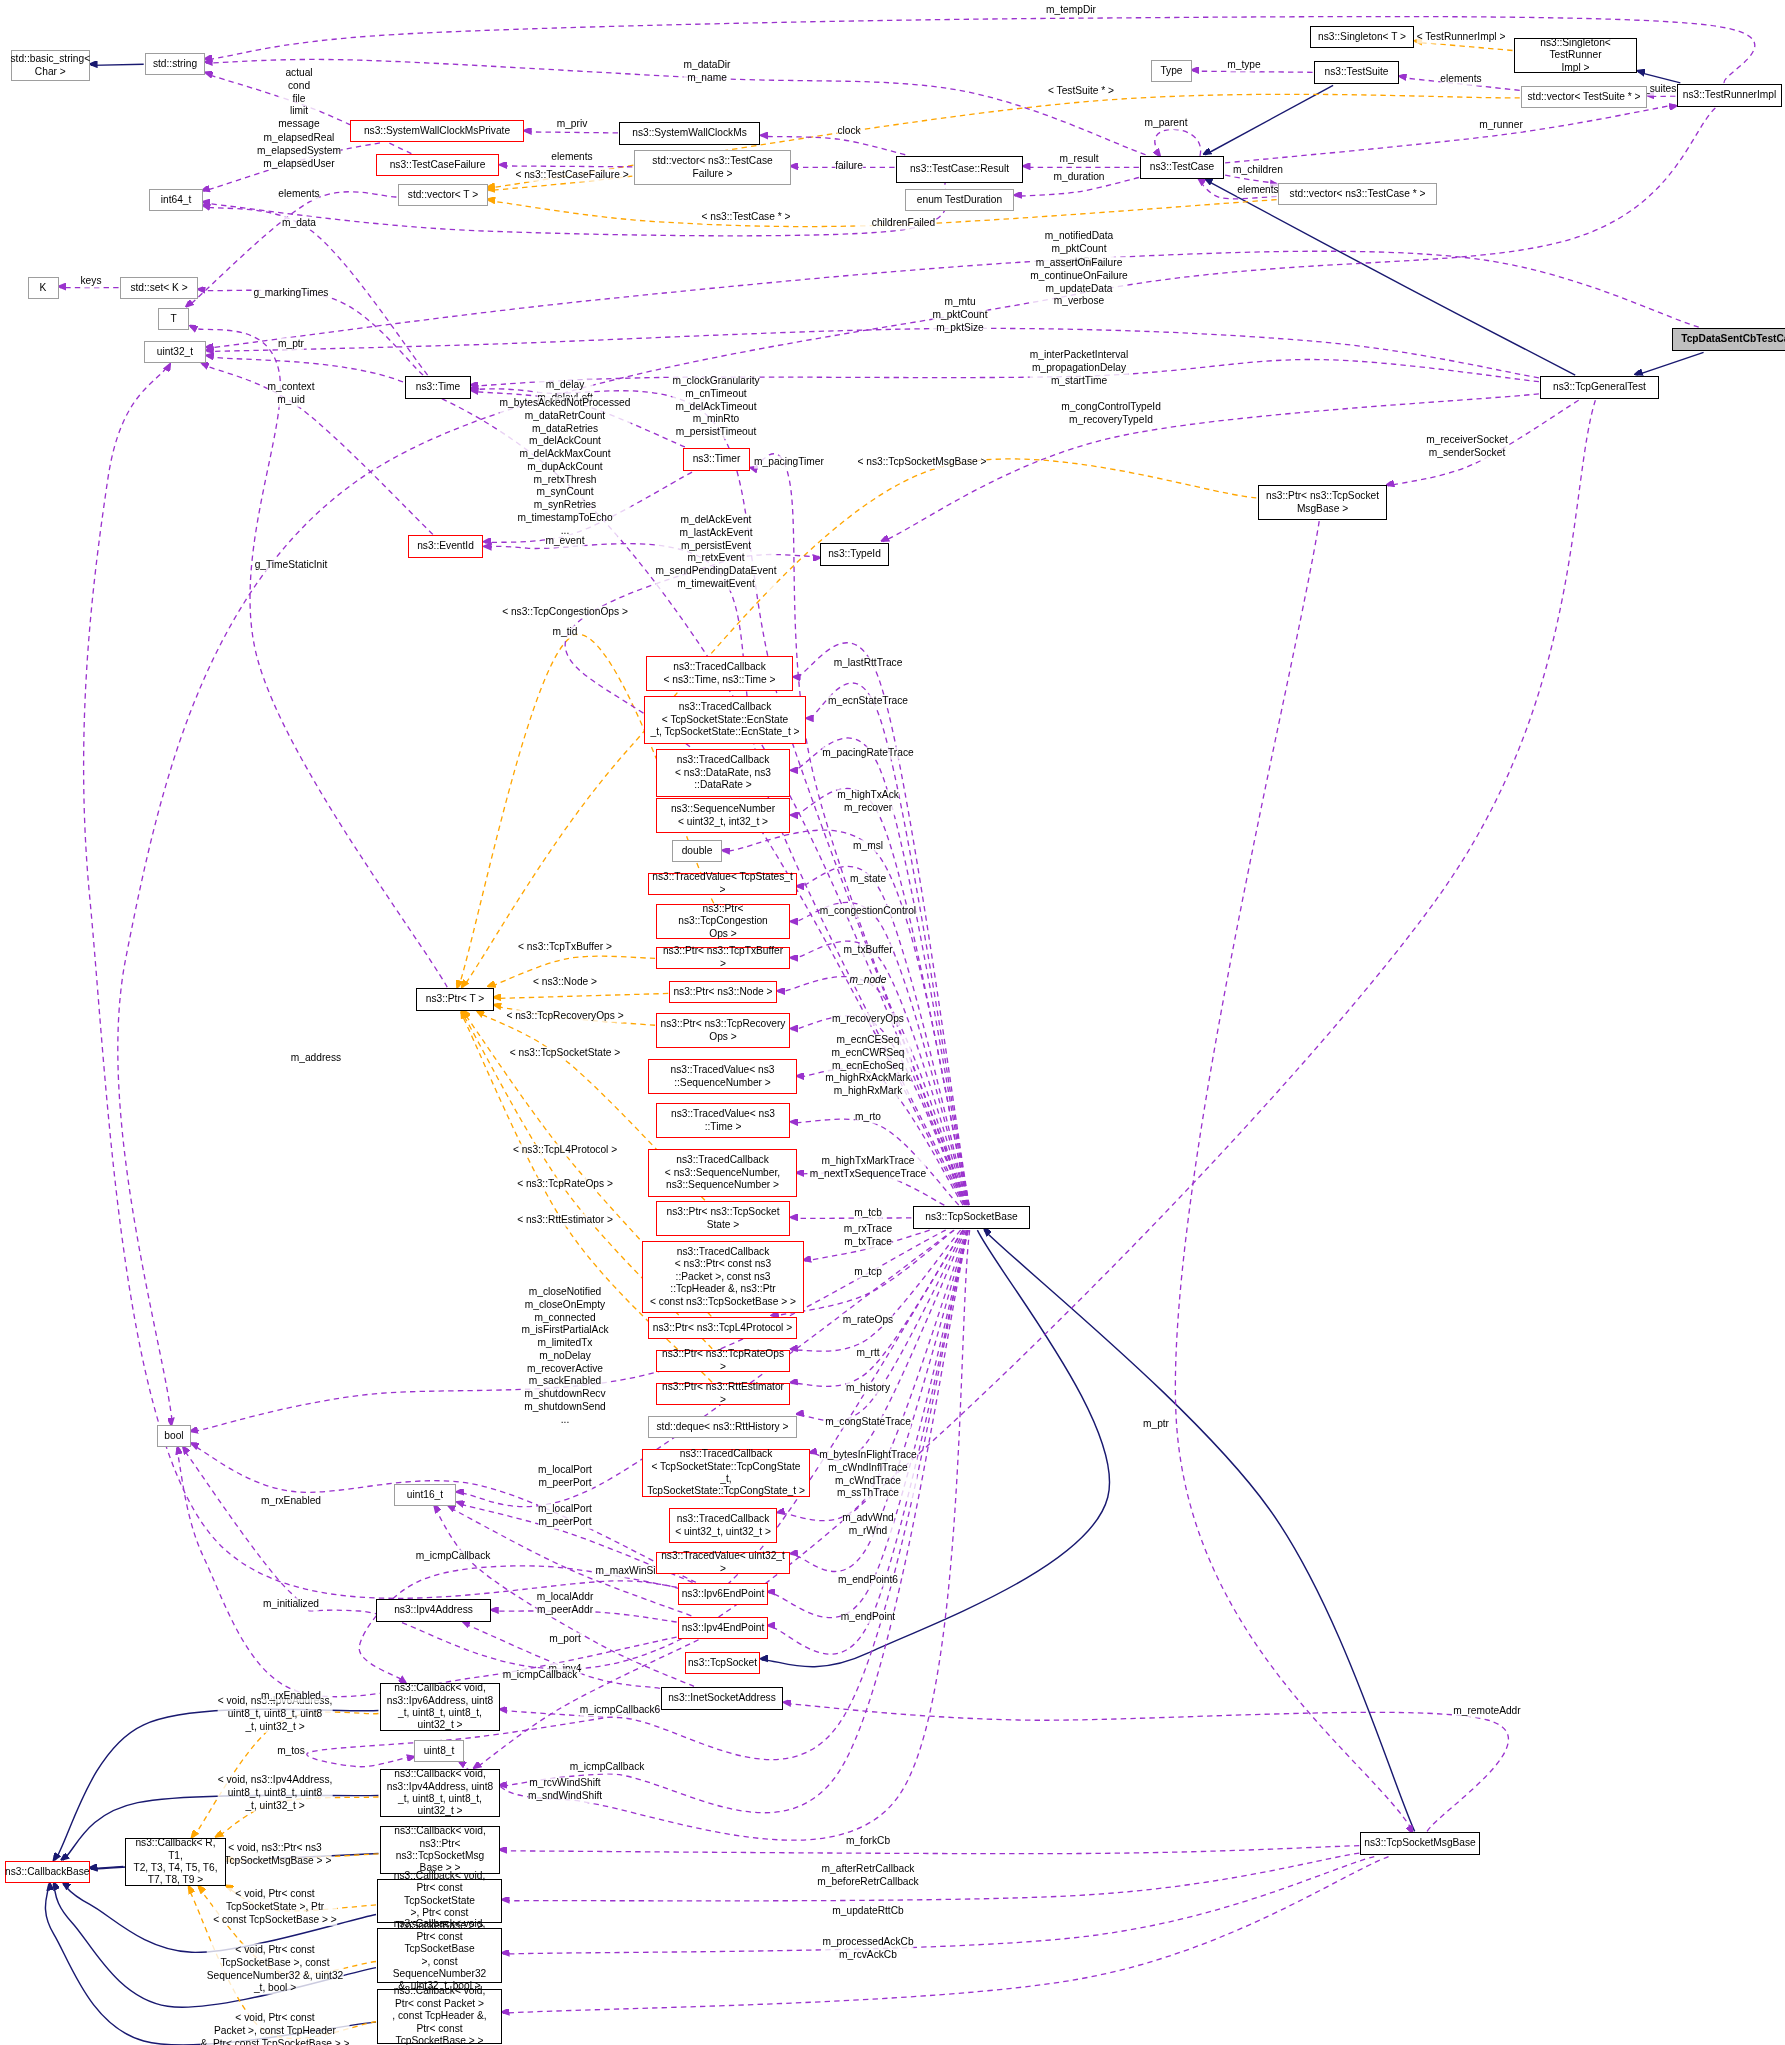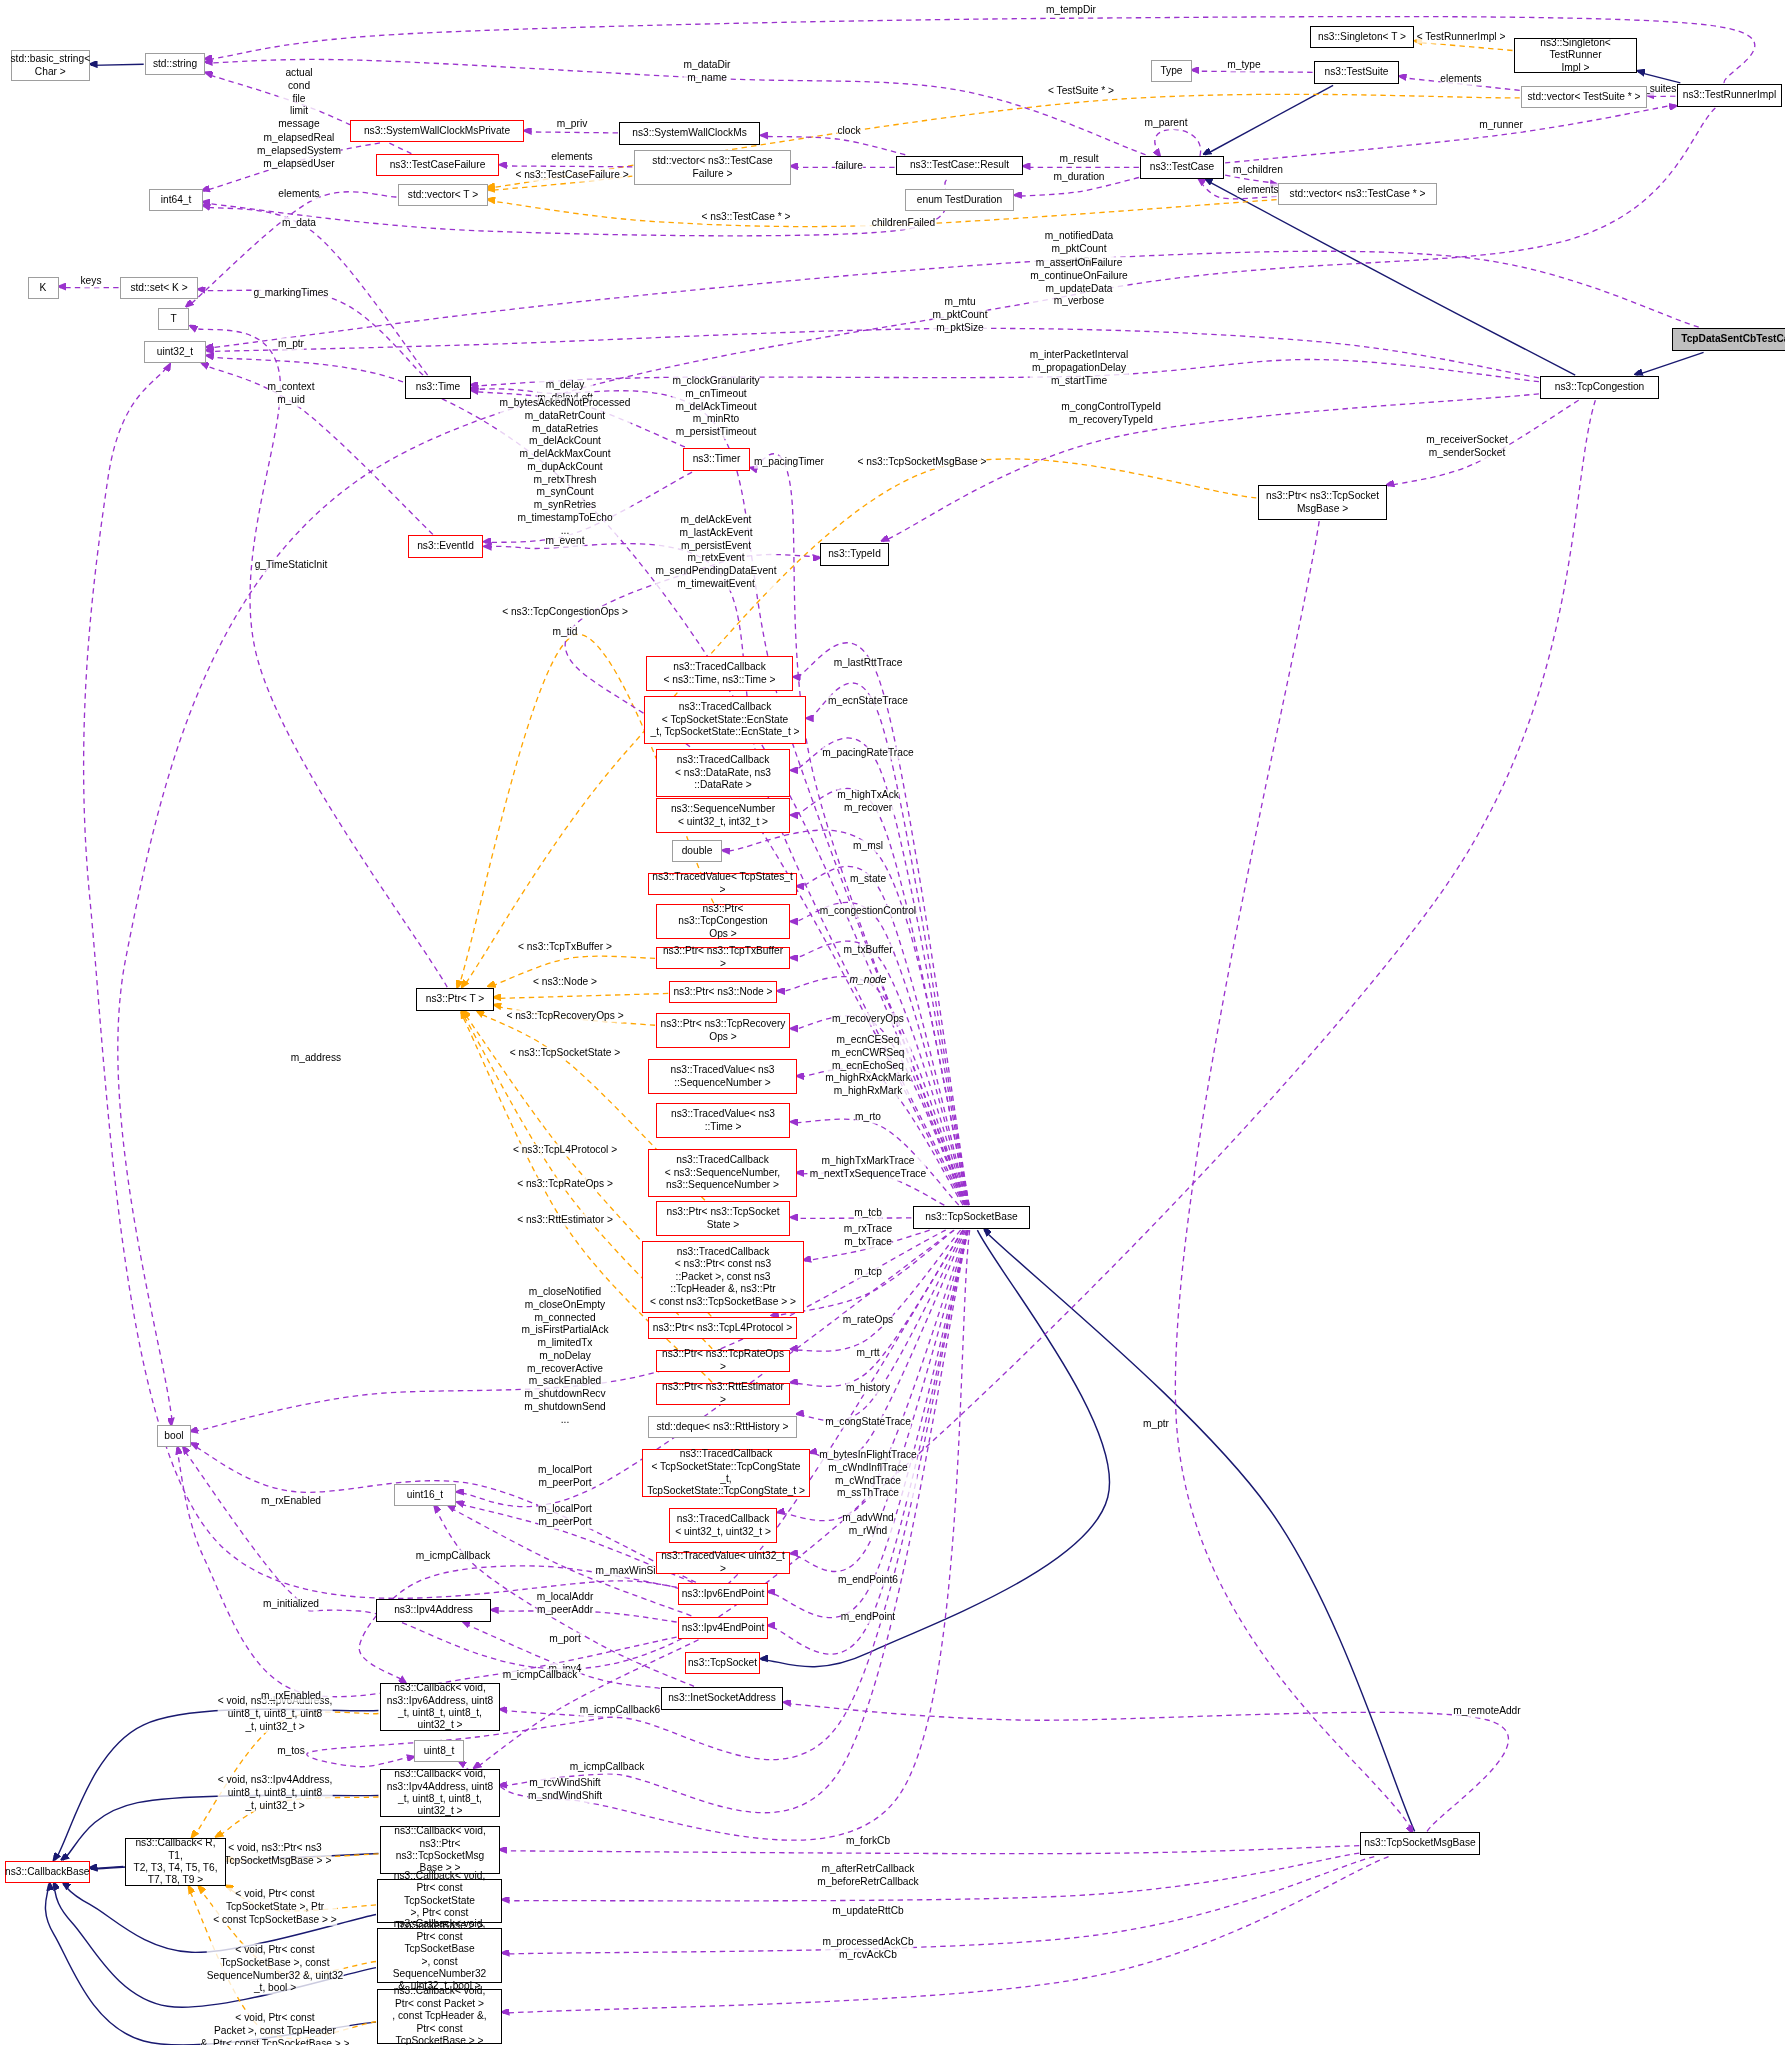--- a/index.html
+++ b/index.html
@@ -162,32 +162,32 @@
     <div class="node plain" style="left: 144px; top: 341px; width: 62px; height: 21.6px;">uint32_t</div>
     <div class="node bold" style="left: 405px; top: 376px; width: 66px; height: 23px;">ns3::Time</div>
     <div class="node red" style="left: 683px; top: 448px; width: 67px; height: 23px;">ns3::Timer</div>
     <div class="node red" style="left: 408px; top: 535px; width: 75px; height: 23px;">ns3::EventId</div>
     <div class="node bold" style="left: 820px; top: 543px; width: 69px; height: 23px;">ns3::TypeId</div>
     <div class="node red" style="left: 350px; top: 120px; width: 174px; height: 21.6px;">ns3::SystemWallClockMsPrivate</div>
     <div class="node bold" style="left: 619px; top: 122px; width: 141px; height: 23px;">ns3::SystemWallClockMs</div>
     <div class="node red" style="left: 376px; top: 154px; width: 123px; height: 21.6px;">ns3::TestCaseFailure</div>
     <div class="node plain" style="left: 634px; top: 150px; width: 157px; height: 35px;">std::vector&lt; ns3::TestCase
 Failure &gt;</div>
-    <div class="node bold" style="left: 896px; top: 156px; width: 127px; height: 19px;">ns3::TestCase::Result</div>
+    <div class="node bold" style="left: 896px; top: 156px; width: 127px; height: 27px;">ns3::TestCase::Result</div>
     <div class="node bold" style="left: 1140px; top: 156px; width: 84px; height: 23px;">ns3::TestCase</div>
     <div class="node plain" style="left: 905px; top: 189px; width: 109px; height: 21.6px;">enum TestDuration</div>
     <div class="node plain" style="left: 1278px; top: 183px; width: 159px; height: 21.6px;">std::vector&lt; ns3::TestCase * &gt;</div>
     <div class="node plain" style="left: 1151px; top: 60px; width: 41px; height: 21.6px;">Type</div>
     <div class="node bold" style="left: 1314px; top: 61px; width: 85px; height: 23px;">ns3::TestSuite</div>
     <div class="node plain" style="left: 1521px; top: 86px; width: 126px; height: 21.6px;">std::vector&lt; TestSuite * &gt;</div>
     <div class="node bold" style="left: 1310px; top: 26px; width: 104px; height: 21.6px;">ns3::Singleton&lt; T &gt;</div>
     <div class="node bold" style="left: 1514px; top: 38px; width: 123px; height: 35px;">ns3::Singleton&lt; TestRunner
 Impl &gt;</div>
     <div class="node bold" style="left: 1677px; top: 84px; width: 105px; height: 23px;">ns3::TestRunnerImpl</div>
-    <div class="node bold" style="left: 1540px; top: 376px; width: 119px; height: 23px;">ns3::TcpCongestion</div>
+    <div class="node bold" style="left: 1540px; top: 376px; width: 119px; height: 23px;">ns3::TcpGeneralTest</div>
     <div class="node target" style="left: 1672px; top: 328px; width: 138px; height: 23px;">TcpDataSentCbTestCase</div>
     <div class="node bold" style="left: 1258px; top: 485px; width: 129px; height: 35px;">ns3::Ptr&lt; ns3::TcpSocket
 MsgBase &gt;</div>
     <div class="node bold" style="left: 416px; top: 988px; width: 78px; height: 23px;">ns3::Ptr&lt; T &gt;</div>
     <div class="node red" style="left: 646px; top: 656px; width: 147px; height: 35px;">ns3::TracedCallback
 &lt; ns3::Time, ns3::Time &gt;</div>
     <div class="node red" style="left: 644px; top: 696px; width: 162px; height: 48px;">ns3::TracedCallback
 &lt; TcpSocketState::EcnState
 _t, TcpSocketState::EcnState_t &gt;</div>
     <div class="node red" style="left: 656px; top: 749px; width: 134px; height: 48px;">ns3::TracedCallback

